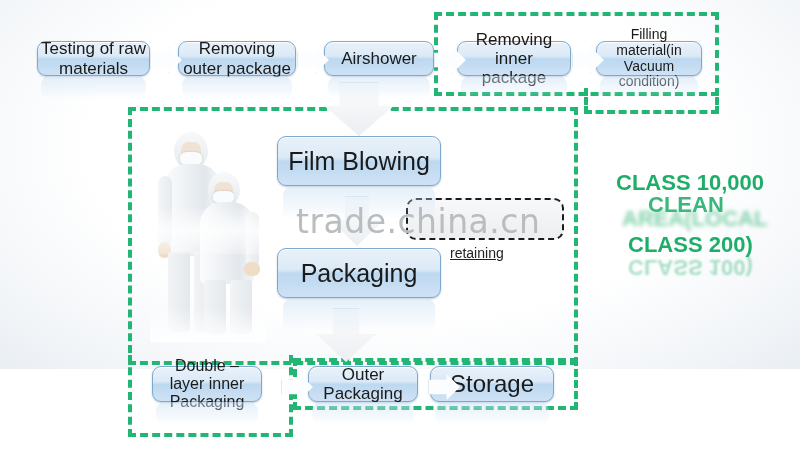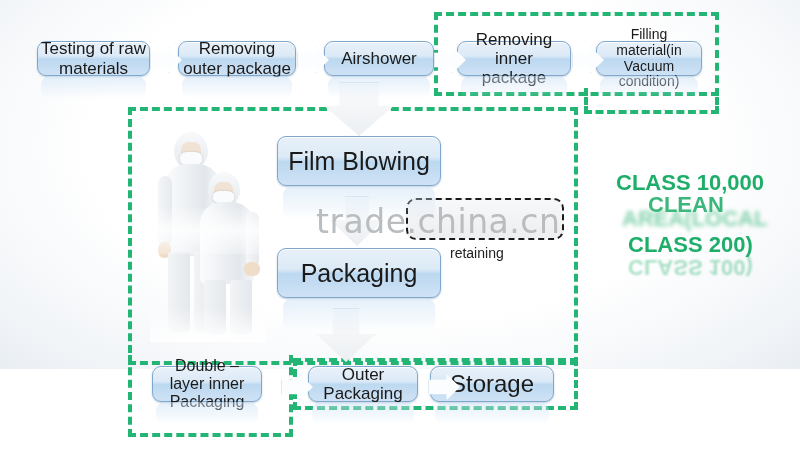--- a/index.html
+++ b/index.html
@@ -83,20 +83,21 @@
     border-radius:10px;
     background:linear-gradient(to bottom,#f7f8f9,#eceef0);
     z-index:4;
   }
   .retlabel{
     position:absolute;
     font-size:14px;
     color:#222;
     z-index:8;
     white-space:nowrap;
+    text-decoration:underline;
   }
 
   
   .greentext{
     position:absolute;
     color:#1fae6a;
     font-weight:bold;
     white-space:nowrap;
     z-index:6;
     text-shadow:0 0 3px rgba(255,255,255,.7);
@@ -115,21 +116,20 @@
   
   .watermark{
     position:absolute;
     left:296px;top:202px;
     font-size:33px;
     color:#b9bdc0;
     letter-spacing:.5px;
     z-index:9;
     white-space:nowrap;
     font-family:"DejaVu Sans", sans-serif;
-    margin-left:20px;
   }
 
   
   .workers{
     position:absolute;
     left:150px;top:128px;
     width:116px;height:208px;
     z-index:4;
   }
   .worker{position:absolute;}

